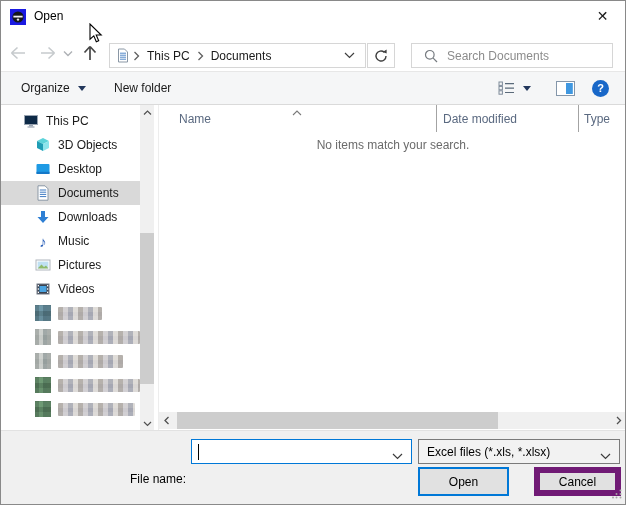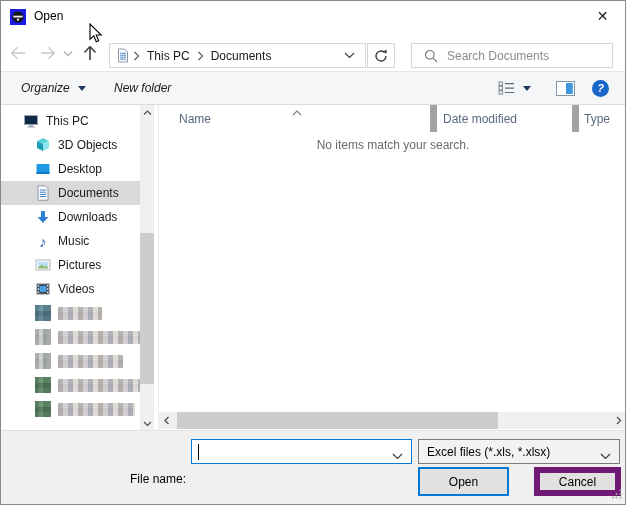--- a/index.html
+++ b/index.html
@@ -17,21 +17,21 @@
   .navbar { position:absolute; left:0; top:32px; width:100%; height:38px; background:#fff; }
   .nav-btn { position:absolute; top:9px; width:22px; height:22px; display:flex; align-items:center; justify-content:center; }
   .boxfield { position:absolute; top:10px; height:25px; background:#fff; border:1px solid #d6d6d6; display:flex; align-items:center; }
   .crumb { padding:0 5px; color:#1a1a1a; white-space:nowrap; }
   .crumb-sep { margin:0 2px; display:flex; align-items:center; }
   .search-input { border:none; outline:none; background:transparent; font:inherit; color:#0f172a; width:150px; }
   .search-input::placeholder { color:#8c8c8c; }
 
   
   .toolbar { position:absolute; left:0; top:70px; width:100%; height:34px; background:#f5f6f7; border-top:1px solid #e7e7e7; border-bottom:1px solid #dadada; }
-  .tb-item { position:absolute; top:0; height:32px; display:flex; align-items:center; gap:8px; color:#1a1a1a;font-style:italic; }
+  .tb-item { position:absolute; top:0; height:32px; display:flex; align-items:center; gap:8px; color:#1a1a1a; }
   .tri-down { width:0; height:0; border-left:4px solid transparent; border-right:4px solid transparent; border-top:5px solid #22375c; }
   .help-circle { width:17px; height:17px; border-radius:50%; background:#1867c8; color:#fff; font-weight:bold; font-size:11px; display:flex; align-items:center; justify-content:center; }
 
   
   .content { position:absolute; left:0; top:104px; width:100%; height:326px; background:#fff; }
   .sidebar { position:absolute; left:0; top:0; width:157px; height:326px; background:#fff; }
   .side-row { position:relative; width:139px; height:24px; display:flex; align-items:center; }
   .side-rows { position:absolute; top:4px; left:0; }
   .side-row.sel { background:#d9d9d9; }
   .side-row .ic { width:16px; height:16px; flex:0 0 16px; display:flex; align-items:center; justify-content:center; }
@@ -47,21 +47,21 @@
   .pixel-ic.tint-blue { background-color:#9fd4f0; background-blend-mode:multiply; }
   .pixel-ic.tint-green { background-color:#9fd8a8; background-blend-mode:multiply; }
 
   .vscroll { position:absolute; left:139px; top:0; width:14px; height:326px; background:#f0f0f0; }
   .vthumb { position:absolute; left:0; top:128px; width:14px; height:151px; background:#cdcdcd; }
   .varrow { position:absolute; left:0; width:14px; height:15px; display:flex; align-items:center; justify-content:center; }
   .divider-v { position:absolute; left:157px; top:0; width:1px; height:326px; background:#ededed; }
 
   .main { position:absolute; left:158px; top:0; width:468px; height:326px; }
   .hdr-row { position:absolute; left:0; top:0; width:100%; height:27px; display:flex; color:#5a6980; }
-  .hdr-cell { display:flex; align-items:center; border-right:7px solid #a3a3a3; }
+  .hdr-cell { display:flex; align-items:center; border-right:1px solid #a3a3a3; }
   .hdr-cell.c-name { width:278px; padding-left:20px; }
   .hdr-cell.c-date { width:142px; padding-left:6px;text-align:center; }
   .hdr-cell.c-type { flex:1; padding-left:5px; border-right:none; }
   .sort-ind { position:absolute; left:133px; top:0px; }
   .empty-msg { position:absolute; left:0; top:33px; width:100%; text-align:center; color:#6b6b6b; }
   .hscroll { position:absolute; left:0; top:307px; width:468px; height:17px; background:#f0f0f0; }
   .hthumb { position:absolute; left:18px; top:0; width:321px; height:17px; background:#cdcdcd; }
   .harrow { position:absolute; top:0; width:16px; height:17px; display:flex; align-items:center; justify-content:center; }
 
   

